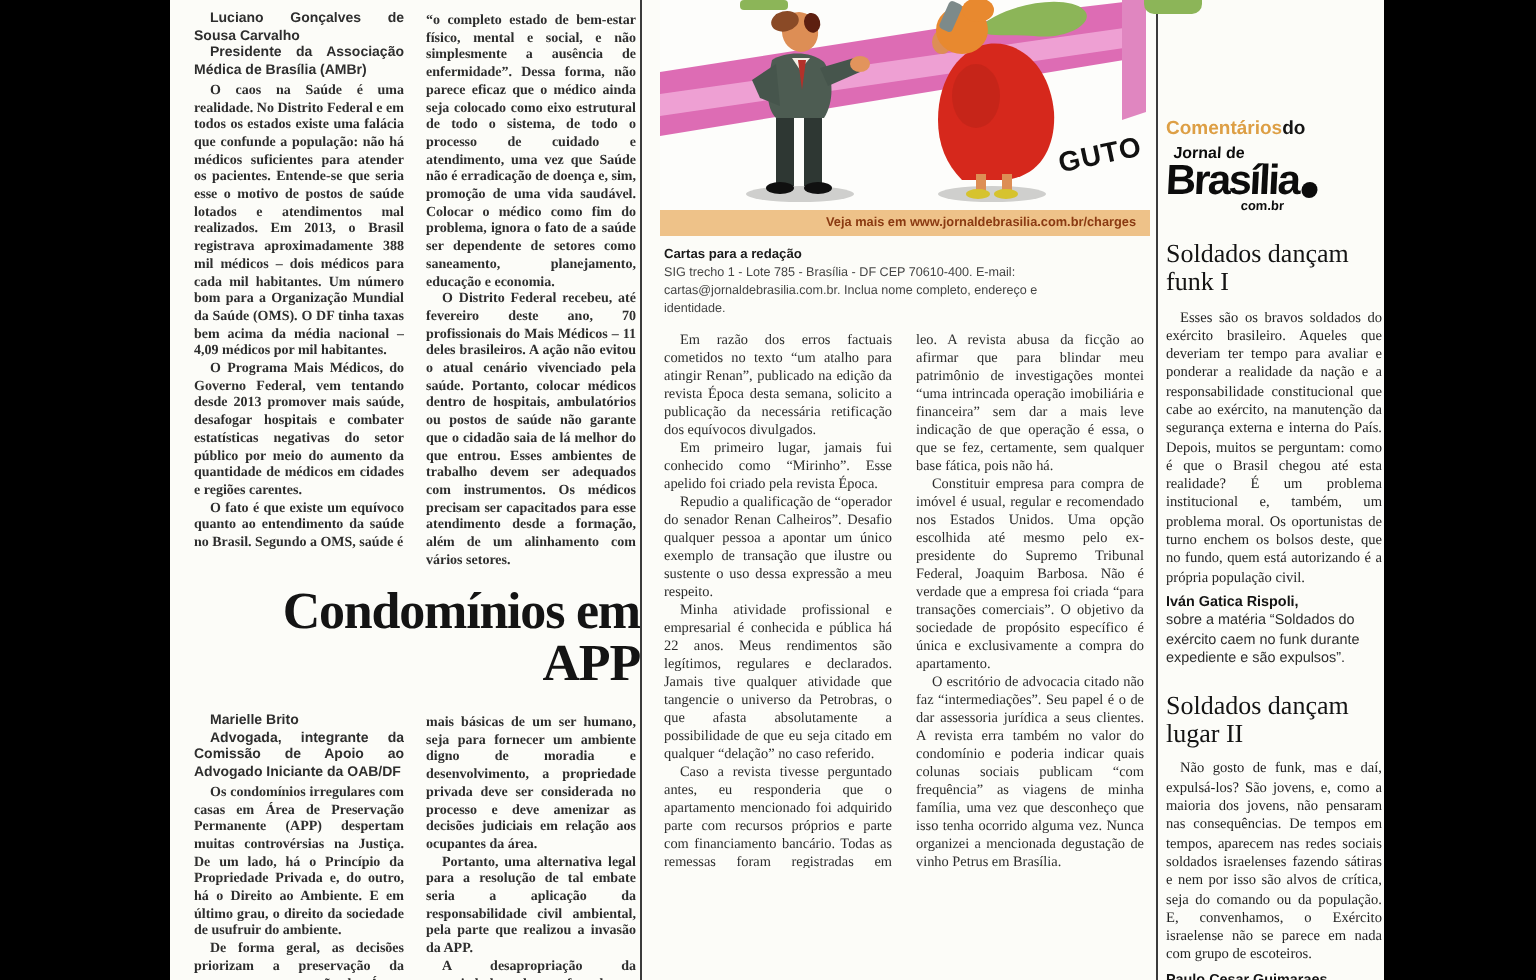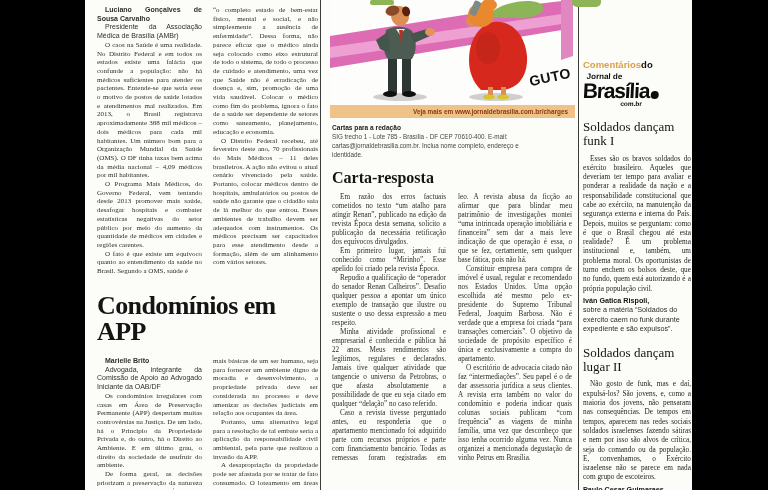--- a/index.html
+++ b/index.html
@@ -8,26 +8,26 @@
   .paper{position:absolute;left:85px;top:0;width:607px;height:490px;background:#fcfcf8;overflow:hidden;}
   .vrule{position:absolute;top:0;bottom:0;width:1px;background:#3b3b3b;}
   #rule1{left:235px;} #rule2{left:493px;}
 
   
   .section-left{position:absolute;left:12px;top:6px;width:221px;height:286px;overflow:hidden;}
   .cols2{display:flex;gap:11px;}
   .colN{width:105px;overflow:hidden;}
   .byline-name{font:bold 7.8px "Liberation Sans",sans-serif;color:#101010;margin:0 0 3px;line-height:1.25;}
   .byline-role{font:6.6px "Liberation Sans",sans-serif;color:#555;margin:0 0 8px;line-height:1.4;}
-  .body-text p{font-size:7px;line-height:8.7px;margin:0;text-indent:8px;text-align:justify;color:#2e2e2e;}
+  .body-text p{font-size:7px;line-height:8.7px;margin:0;text-indent:8px;text-align:justify;color:#2e2e2e;font-weight:bold;}
   .cont p:first-child{text-indent:0;}
 
   .condominios{position:absolute;left:12px;top:293px;width:223px;height:197px;overflow:hidden;}
   .cond-title{font-family:"Liberation Serif",serif;font-weight:bold;font-size:26px;letter-spacing:-0.6px;
-              margin:0 0 12px;color:#141414;line-height:1;}
+              margin:0 0 12px;color:#141414;line-height:1;text-align:right;}
   .cond-cols{height:152px;overflow:hidden;}
 
   
   .cartas{position:absolute;left:245px;top:0;width:245px;height:490px;overflow:hidden;}
   .cartoon-box{position:relative;width:245px;height:105px;overflow:hidden;background:#fdfdfb;}
   .banner{height:13px;background:#eec289;color:#8a3a12;font:bold 6.4px "Liberation Sans",sans-serif;
           text-align:right;line-height:13px;padding-right:7px;box-sizing:border-box;}
   .cartas-header{margin:11px 0 0 2px;font:bold 23px "Liberation Sans",sans-serif;letter-spacing:-0.6px;line-height:1;}
   .hdr-orange{color:#d99f44;} .hdr-black{color:#171717;}
   .redaction{margin:6px 0 0 2px;width:210px;}
@@ -139,21 +139,20 @@
     </div>
 
     <div class="banner">Veja mais em www.jornaldebrasilia.com.br/charges</div>
 
 
     <div class="redaction">
       <p class="redaction-label">Cartas para a redação</p>
       <p class="redaction-info">SIG trecho 1 - Lote 785 - Brasília - DF CEP 70610-400. E-mail: cartas@jornaldebrasilia.com.br. Inclua nome completo, endereço e identidade.</p>
     </div>
 
-    <h2 class="letter-title">Carta-resposta</h2>
 
     <div class="cartas-cols">
       <div class="cartas-col">
         <span><p>Em razão dos erros factuais cometidos no texto “um atalho para atingir Renan”, publicado na edição da revista Época desta semana, solicito a publicação da necessária retificação dos equívocos divulgados.</p><p>Em primeiro lugar, jamais fui conhecido como “Mirinho”. Esse apelido foi criado pela revista Época.</p><p>Repudio a qualificação de “operador do senador Renan Calheiros”. Desafio qualquer pessoa a apontar um único exemplo de transação que ilustre ou sustente o uso dessa expressão a meu respeito.</p><p>Minha atividade profissional e empresarial é conhecida e pública há 22 anos. Meus rendimentos são legítimos, regulares e declarados. Jamais tive qualquer atividade que tangencie o universo da Petrobras, o que afasta absolutamente a possibilidade de que eu seja citado em qualquer “delação” no caso referido.</p><p>Caso a revista tivesse perguntado antes, eu responderia que o apartamento mencionado foi adquirido parte com recursos próprios e parte com financiamento bancário. Todas as remessas foram registradas em contratos de câmbio no Banco Central. Poderia também, se solicitado</p></span>
       </div>
       <div class="cartas-col cont">
         <span><p>leo. A revista abusa da ficção ao afirmar que para blindar meu patrimônio de investigações montei “uma intrincada operação imobiliária e financeira” sem dar a mais leve indicação de que operação é essa, o que se fez, certamente, sem qualquer base fática, pois não há.</p><p>Constituir empresa para compra de imóvel é usual, regular e recomendado nos Estados Unidos. Uma opção escolhida até mesmo pelo ex-presidente do Supremo Tribunal Federal, Joaquim Barbosa. Não é verdade que a empresa foi criada “para transações comerciais”. O objetivo da sociedade de propósito específico é única e exclusivamente a compra do apartamento.</p><p>O escritório de advocacia citado não faz “intermediações”. Seu papel é o de dar assessoria jurídica a seus clientes. A revista erra também no valor do condomínio e poderia indicar quais colunas sociais publicam “com frequência” as viagens de minha família, uma vez que desconheço que isso tenha ocorrido alguma vez. Nunca organizei a mencionada degustação de vinho Petrus em Brasília.</p></span>
       </div>
     </div>
   </div>

